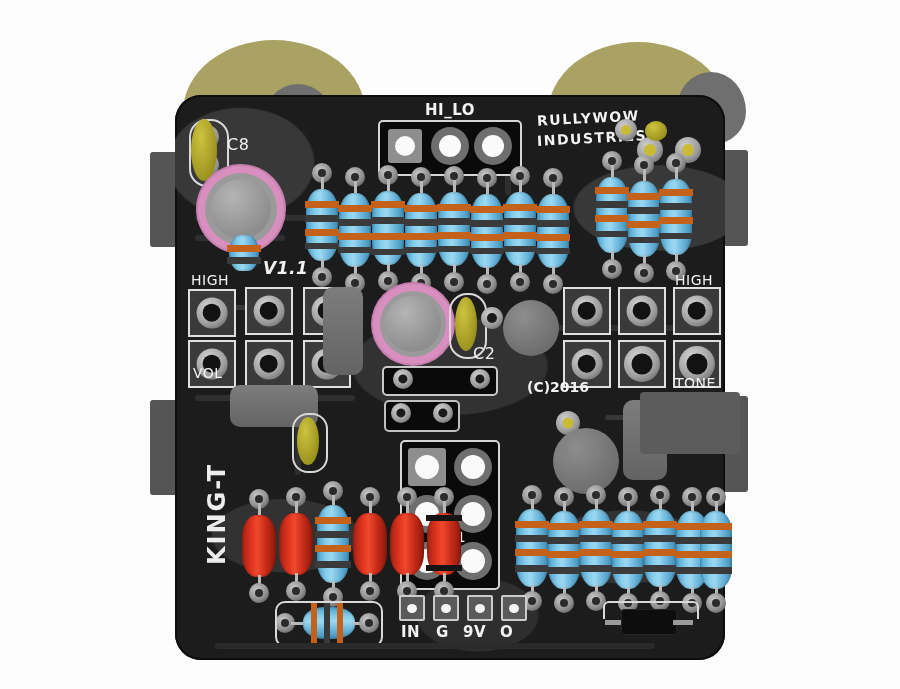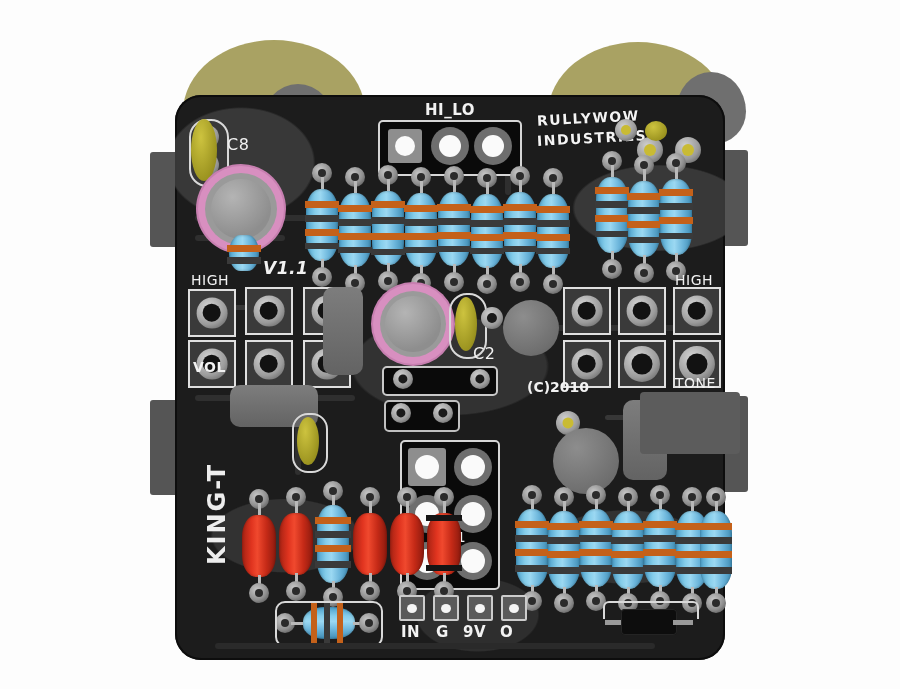--- a/index.html
+++ b/index.html
@@ -341,21 +341,21 @@
       </div>
     <div class="potpad" style="left:13px;top:245px;width:44px;height:44px;">
         <div class="hole"></div>
       </div>
     <div class="potpad" style="left:70px;top:245px;width:44px;height:44px;">
         <div class="hole"></div>
       </div>
     <div class="potpad" style="left:128px;top:245px;width:44px;height:44px;">
         <div class="hole"></div>
       </div>
-    <div class="silktxt" style="left:18px;top:264px;font-size:14px;font-weight:700;">VOL</div>
+    <div class="silktxt" style="left:18px;top:270px;font-size:14px;font-weight:400;">VOL</div>
 
     <div class="canr" style="left:148px;top:192px;width:40px;height:88px;"></div>
     <div class="canr" style="left:55px;top:290px;width:88px;height:42px;"></div>
 
     <div class="ecap" style="left:205px;top:196px;width:66px;height:66px;"></div>
     <div class="silk" style="left:274px;top:198px;width:34px;height:62px;border-radius:18px;"></div>
     <div class="fcap" style="left:280px;top:202px;width:22px;height:54px;">
         <div class="blob"></div>
       </div>
     <div class="silktxt" style="left:298px;top:249px;font-size:16px;font-weight:400;">C2</div>
@@ -380,21 +380,21 @@
         <div class="hole"></div>
       </div>
     <div class="potpad rnd" style="left:443px;top:245px;width:44px;height:44px;">
         <div class="hole"></div>
       </div>
     <div class="potpad rnd" style="left:498px;top:245px;width:44px;height:44px;">
         <div class="hole"></div>
       </div>
     <div class="silktxt" style="left:500px;top:280px;font-size:14px;font-weight:400;">TONE</div>
 
-    <div class="silktxt" style="left:352px;top:284px;font-size:14px;letter-spacing:0;">(C)2010</div>
+    <div class="silktxt" style="left:352px;top:284px;font-size:14px;letter-spacing:0;">(C)2016</div>
 
     <div class="hdr" style="left:209px;top:305px;width:72px;height:28px;border:2px solid #c0c0c0;"></div>
     <div class="smpad" style="left:216px;top:308px;width:20px;height:20px;"></div>
     <div class="smpad" style="left:258px;top:308px;width:20px;height:20px;"></div>
 
     <div class="canr" style="left:448px;top:305px;width:44px;height:80px;"></div>
     <div class="smpad y" style="left:381px;top:316px;width:24px;height:24px;"></div>
     <div class="can" style="left:378px;top:333px;width:66px;height:66px;"></div>
 
     <div class="silk" style="left:117px;top:318px;width:32px;height:56px;border-radius:16px;"></div>

